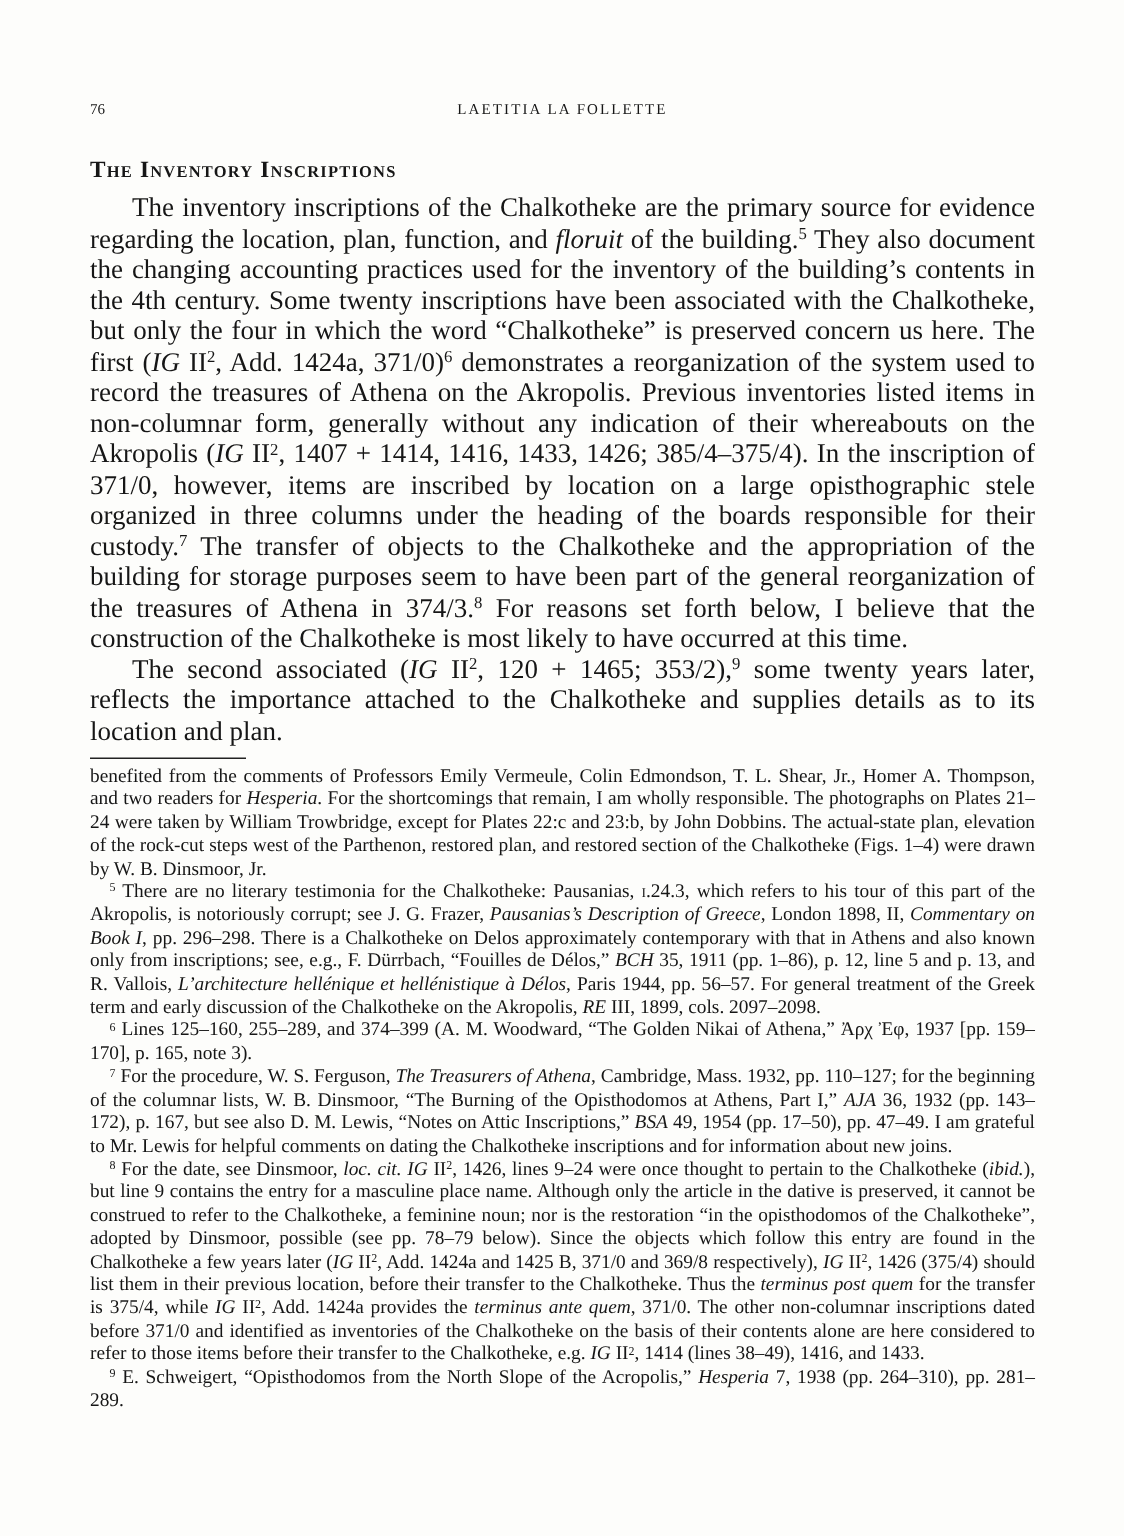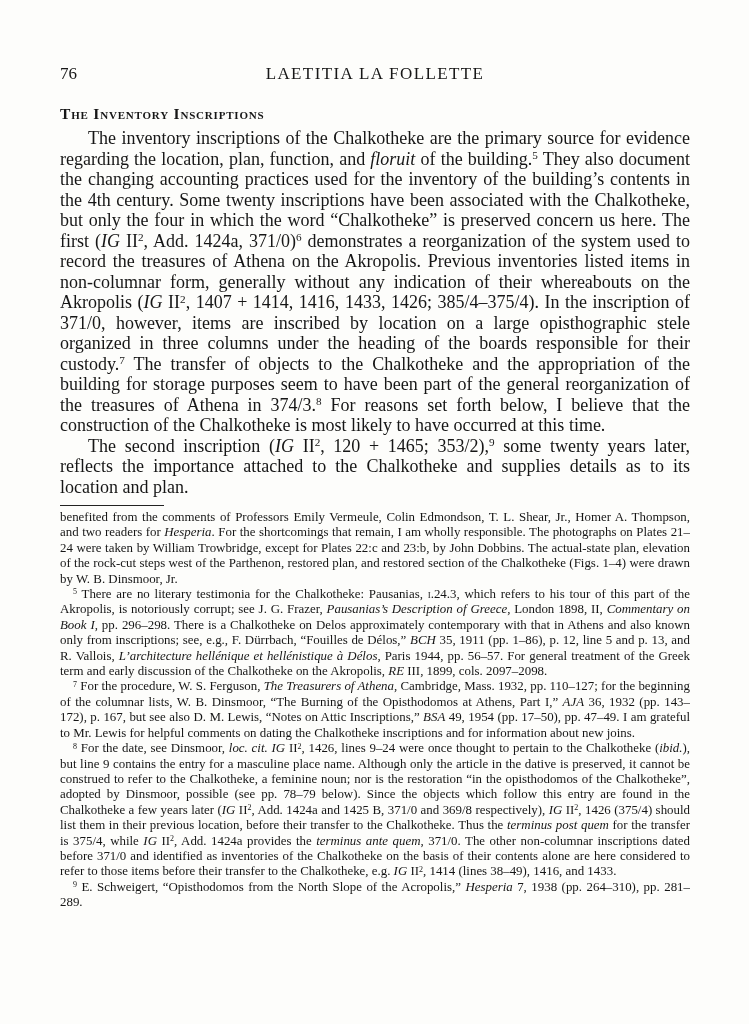--- a/index.html
+++ b/index.html
@@ -18,21 +18,21 @@
     }
     .column {
       position: absolute;
       left: 60px;
       top: 64px;
       width: 630px;
     }
     .page-header {
       position: relative;
       height: 19px;
-      font-size: 17px;
+      font-size: 10px;
       line-height: 19px;
     }
     .page-number {
       position: absolute;
       left: 0;
       top: 0;
     }
     .running-head {
       display: block;
       text-align: center;
@@ -92,27 +92,28 @@
 
     <header class="page-header">
       <span class="page-number">76</span>
       <span class="running-head">LAETITIA LA FOLLETTE</span>
     </header>
 
     <h2 class="section-heading">The Inventory Inscriptions</h2>
 
     <main class="body-text">
       <p><span>The inventory inscriptions of the Chalkotheke are the primary source for evidence regarding the location, plan, function, and </span><span class="it">floruit</span><span> of the building.</span><sup>5</sup><span> They also document the changing accounting practices used for the inventory of the building’s contents in the 4th century. Some twenty inscriptions have been associated with the Chalkotheke, but only the four in which the word “Chalkotheke” is preserved concern us here. The first (</span><span class="it">IG</span><span> II</span><sup>2</sup><span>, Add. 1424a, 371/0)</span><sup>6</sup><span> demonstrates a reorganization of the system used to record the treasures of Athena on the Akropolis. Previous inventories listed items in non-columnar form, generally without any indication of their whereabouts on the Akropolis (</span><span class="it">IG</span><span> II</span><sup>2</sup><span>, 1407 + 1414, 1416, 1433, 1426; 385/4–375/4). In the inscription of 371/0, however, items are inscribed by location on a large opisthographic stele organized in three columns under the heading of the boards responsible for their custody.</span><sup>7</sup><span> The transfer of objects to the Chalkotheke and the appropriation of the building for storage purposes seem to have been part of the general reorganization of the treasures of Athena in 374/3.</span><sup>8</sup><span> For reasons set forth below, I believe that the construction of the Chalkotheke is most likely to have occurred at this time.</span></p>
-      <p><span>The second inscription (</span><span class="it">IG</span><span> II</span><sup>2</sup><span>, 120 + 1465; 353/2),</span><sup>9</sup><span> some twenty years later, reflects the importance attached to the Chalkotheke and supplies details as to its location and plan.</span></p>
+      <p><span>The second associated (</span><span class="it">IG</span><span> II</span><sup>2</sup><span>, 120 + 1465; 353/2),</span><sup>9</sup><span> some twenty years later, reflects the importance attached to the Chalkotheke and supplies details as to its location and plan.</span></p>
     </main>
 
     <div class="footnote-rule"></div>
 
     <section class="footnotes">
       <p><span>benefited from the comments of Professors Emily Vermeule, Colin Edmondson, T. L. Shear, Jr., Homer A. Thompson, and two readers for </span><span class="it">Hesperia</span><span>. For the shortcomings that remain, I am wholly responsible. The photographs on Plates 21–24 were taken by William Trowbridge, except for Plates 22:c and 23:b, by John Dobbins. The actual-state plan, elevation of the rock-cut steps west of the Parthenon, restored plan, and restored section of the Chalkotheke (Figs. 1–4) were drawn by W. B. Dinsmoor, Jr.</span></p>
       <p class="indent"><sup>5</sup><span> There are no literary testimonia for the Chalkotheke: Pausanias, </span><span class="sc">i.24.3</span><span>, which refers to his tour of this part of the Akropolis, is notoriously corrupt; see J. G. Frazer, </span><span class="it">Pausanias’s Description of Greece</span><span>, London 1898, II, </span><span class="it">Commentary on Book I</span><span>, pp. 296–298. There is a Chalkotheke on Delos approximately contemporary with that in Athens and also known only from inscriptions; see, e.g., F. Dürrbach, “Fouilles de Délos,” </span><span class="it">BCH</span><span> 35, 1911 (pp. 1–86), p. 12, line 5 and p. 13, and R. Vallois, </span><span class="it">L’architecture hellénique et hellénistique à Délos</span><span>, Paris 1944, pp. 56–57. For general treatment of the Greek term and early discussion of the Chalkotheke on the Akropolis, </span><span class="it">RE</span><span> III, 1899, cols. 2097–2098.</span></p>
+      <p class="indent"><sup>6</sup><span> Lines 125–160, 255–289, and 374–399 (A. M. Woodward, “The Golden Nikai of Athena,” Ἀρχ Ἐφ, 1937 [pp. 159–170], p. 165, note 3).</span></p>
       <p class="indent"><sup>7</sup><span> For the procedure, W. S. Ferguson, </span><span class="it">The Treasurers of Athena</span><span>, Cambridge, Mass. 1932, pp. 110–127; for the beginning of the columnar lists, W. B. Dinsmoor, “The Burning of the Opisthodomos at Athens, Part I,” </span><span class="it">AJA</span><span> 36, 1932 (pp. 143–172), p. 167, but see also D. M. Lewis, “Notes on Attic Inscriptions,” </span><span class="it">BSA</span><span> 49, 1954 (pp. 17–50), pp. 47–49. I am grateful to Mr. Lewis for helpful comments on dating the Chalkotheke inscriptions and for information about new joins.</span></p>
       <p class="indent"><sup>8</sup><span> For the date, see Dinsmoor, </span><span class="it">loc. cit.</span><span> </span><span class="it">IG</span><span> II</span><sup>2</sup><span>, 1426, lines 9–24 were once thought to pertain to the Chalkotheke (</span><span class="it">ibid.</span><span>), but line 9 contains the entry for a masculine place name. Although only the article in the dative is preserved, it cannot be construed to refer to the Chalkotheke, a feminine noun; nor is the restoration “in the opisthodomos of the Chalkotheke”, adopted by Dinsmoor, possible (see pp. 78–79 below). Since the objects which follow this entry are found in the Chalkotheke a few years later (</span><span class="it">IG</span><span> II</span><sup>2</sup><span>, Add. 1424a and 1425 B, 371/0 and 369/8 respectively), </span><span class="it">IG</span><span> II</span><sup>2</sup><span>, 1426 (375/4) should list them in their previous location, before their transfer to the Chalkotheke. Thus the </span><span class="it">terminus post quem</span><span> for the transfer is 375/4, while </span><span class="it">IG</span><span> II</span><sup>2</sup><span>, Add. 1424a provides the </span><span class="it">terminus ante quem</span><span>, 371/0. The other non-columnar inscriptions dated before 371/0 and identified as inventories of the Chalkotheke on the basis of their contents alone are here considered to refer to those items before their transfer to the Chalkotheke, e.g. </span><span class="it">IG</span><span> II</span><sup>2</sup><span>, 1414 (lines 38–49), 1416, and 1433.</span></p>
       <p class="indent"><sup>9</sup><span> E. Schweigert, “Opisthodomos from the North Slope of the Acropolis,” </span><span class="it">Hesperia</span><span> 7, 1938 (pp. 264–310), pp. 281–289.</span></p>
     </section>
 
   </div>
 </div>
 
 </body></html>

